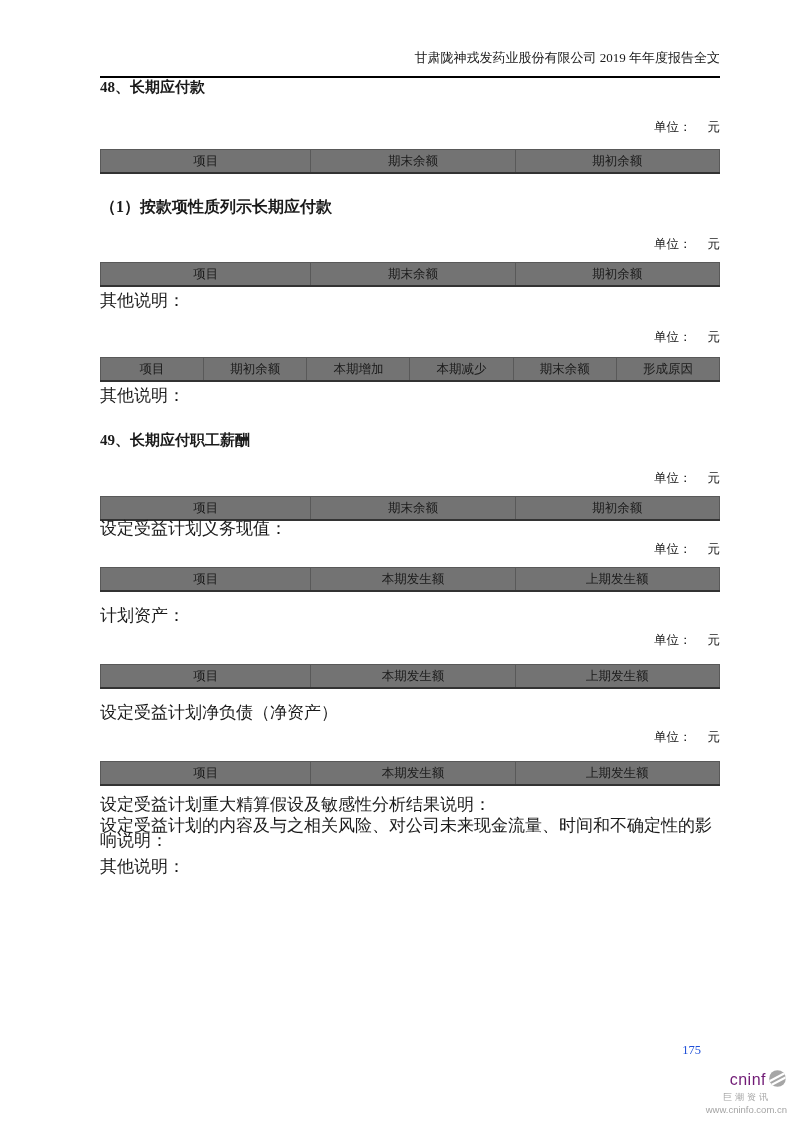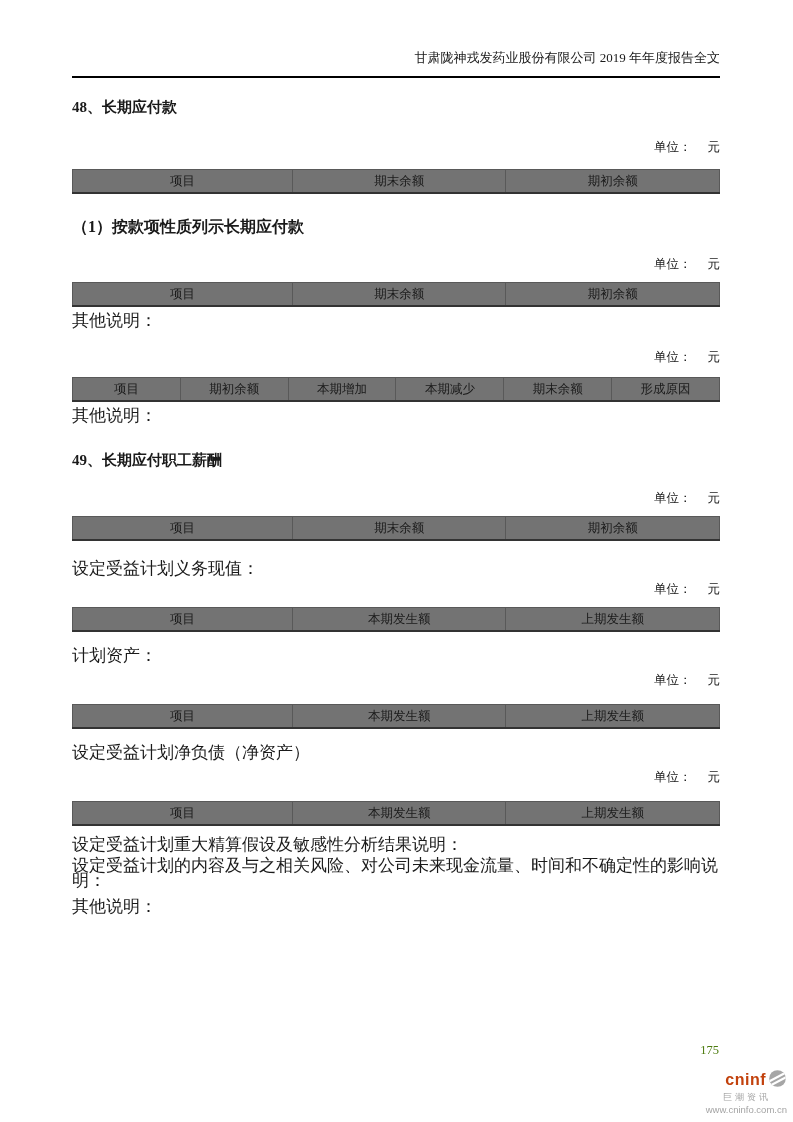--- a/index.html
+++ b/index.html
@@ -1,21 +1,21 @@
 <!DOCTYPE html>
 <html><head>
 <meta charset="utf-8">
 <style>
   html,body{margin:0;padding:0;background:#ffffff;}
   .page{
     position:relative;
     width:793px;height:1122px;
     background:#ffffff;
     box-sizing:border-box;
-    padding:50px 73px 0 72px;
+    padding:50px 73px 0 100px;
     font-family:"Liberation Serif","DejaVu Serif",serif;
     color:#1a1a1a;
     overflow:hidden;
   }
   .doc-header{
     text-align:right;
     font-size:13px;line-height:16px;
     padding-bottom:10px;
     border-bottom:2px solid #000;
     white-space:nowrap;
@@ -41,45 +41,45 @@
     text-align:center;
     vertical-align:middle;
     padding:0;
   }
   .mt6{margin-top:6px;}
   .mt8{margin-top:16px;}
   .mt10{margin-top:10px;}
   .mt11{margin-top:11px;}
   .mt12{margin-top:12px;}
   .mt14{margin-top:14px;}
-  .mt20{margin-top:20px;}
+  .mt20{}
   .mt22{margin-top:22px;}
   .mt24{margin-top:24px;}
   .mt28{margin-top:28px;}
   .mt34{margin-top:34px;}
   .page-number{
     position:absolute;
-    right:74px;bottom:64px;
+    right:92px;bottom:64px;
     font-size:12.5px;
-    color:#4d7c0f;
+    color:#1d4ed8;
   }
   .cninfo-logo{
     position:absolute;
     right:6px;bottom:8px;
     width:92px;
     text-align:right;
     color:#9e9e9e;
     font-family:"Liberation Sans","DejaVu Sans",sans-serif;
     line-height:1;
   }
   .logo-brand-row{
     display:flex;align-items:center;justify-content:flex-end;gap:2px;
   }
   .logo-brand{
-    font-size:16px;font-weight:700;letter-spacing:0.5px;color:#c2410c;
+    font-size:16px;font-weight:400;letter-spacing:0.5px;color:#701a75;
   }
   .logo-cn{font-size:9px;letter-spacing:3px;margin-top:2px;margin-right:16px;color:#a4a4a4;}
   .logo-url{font-size:9.5px;margin-top:3px;color:#a4a4a4;}
 </style>
 </head>
 <body>
 
 <div class="page">
 
   <div class="doc-header">

